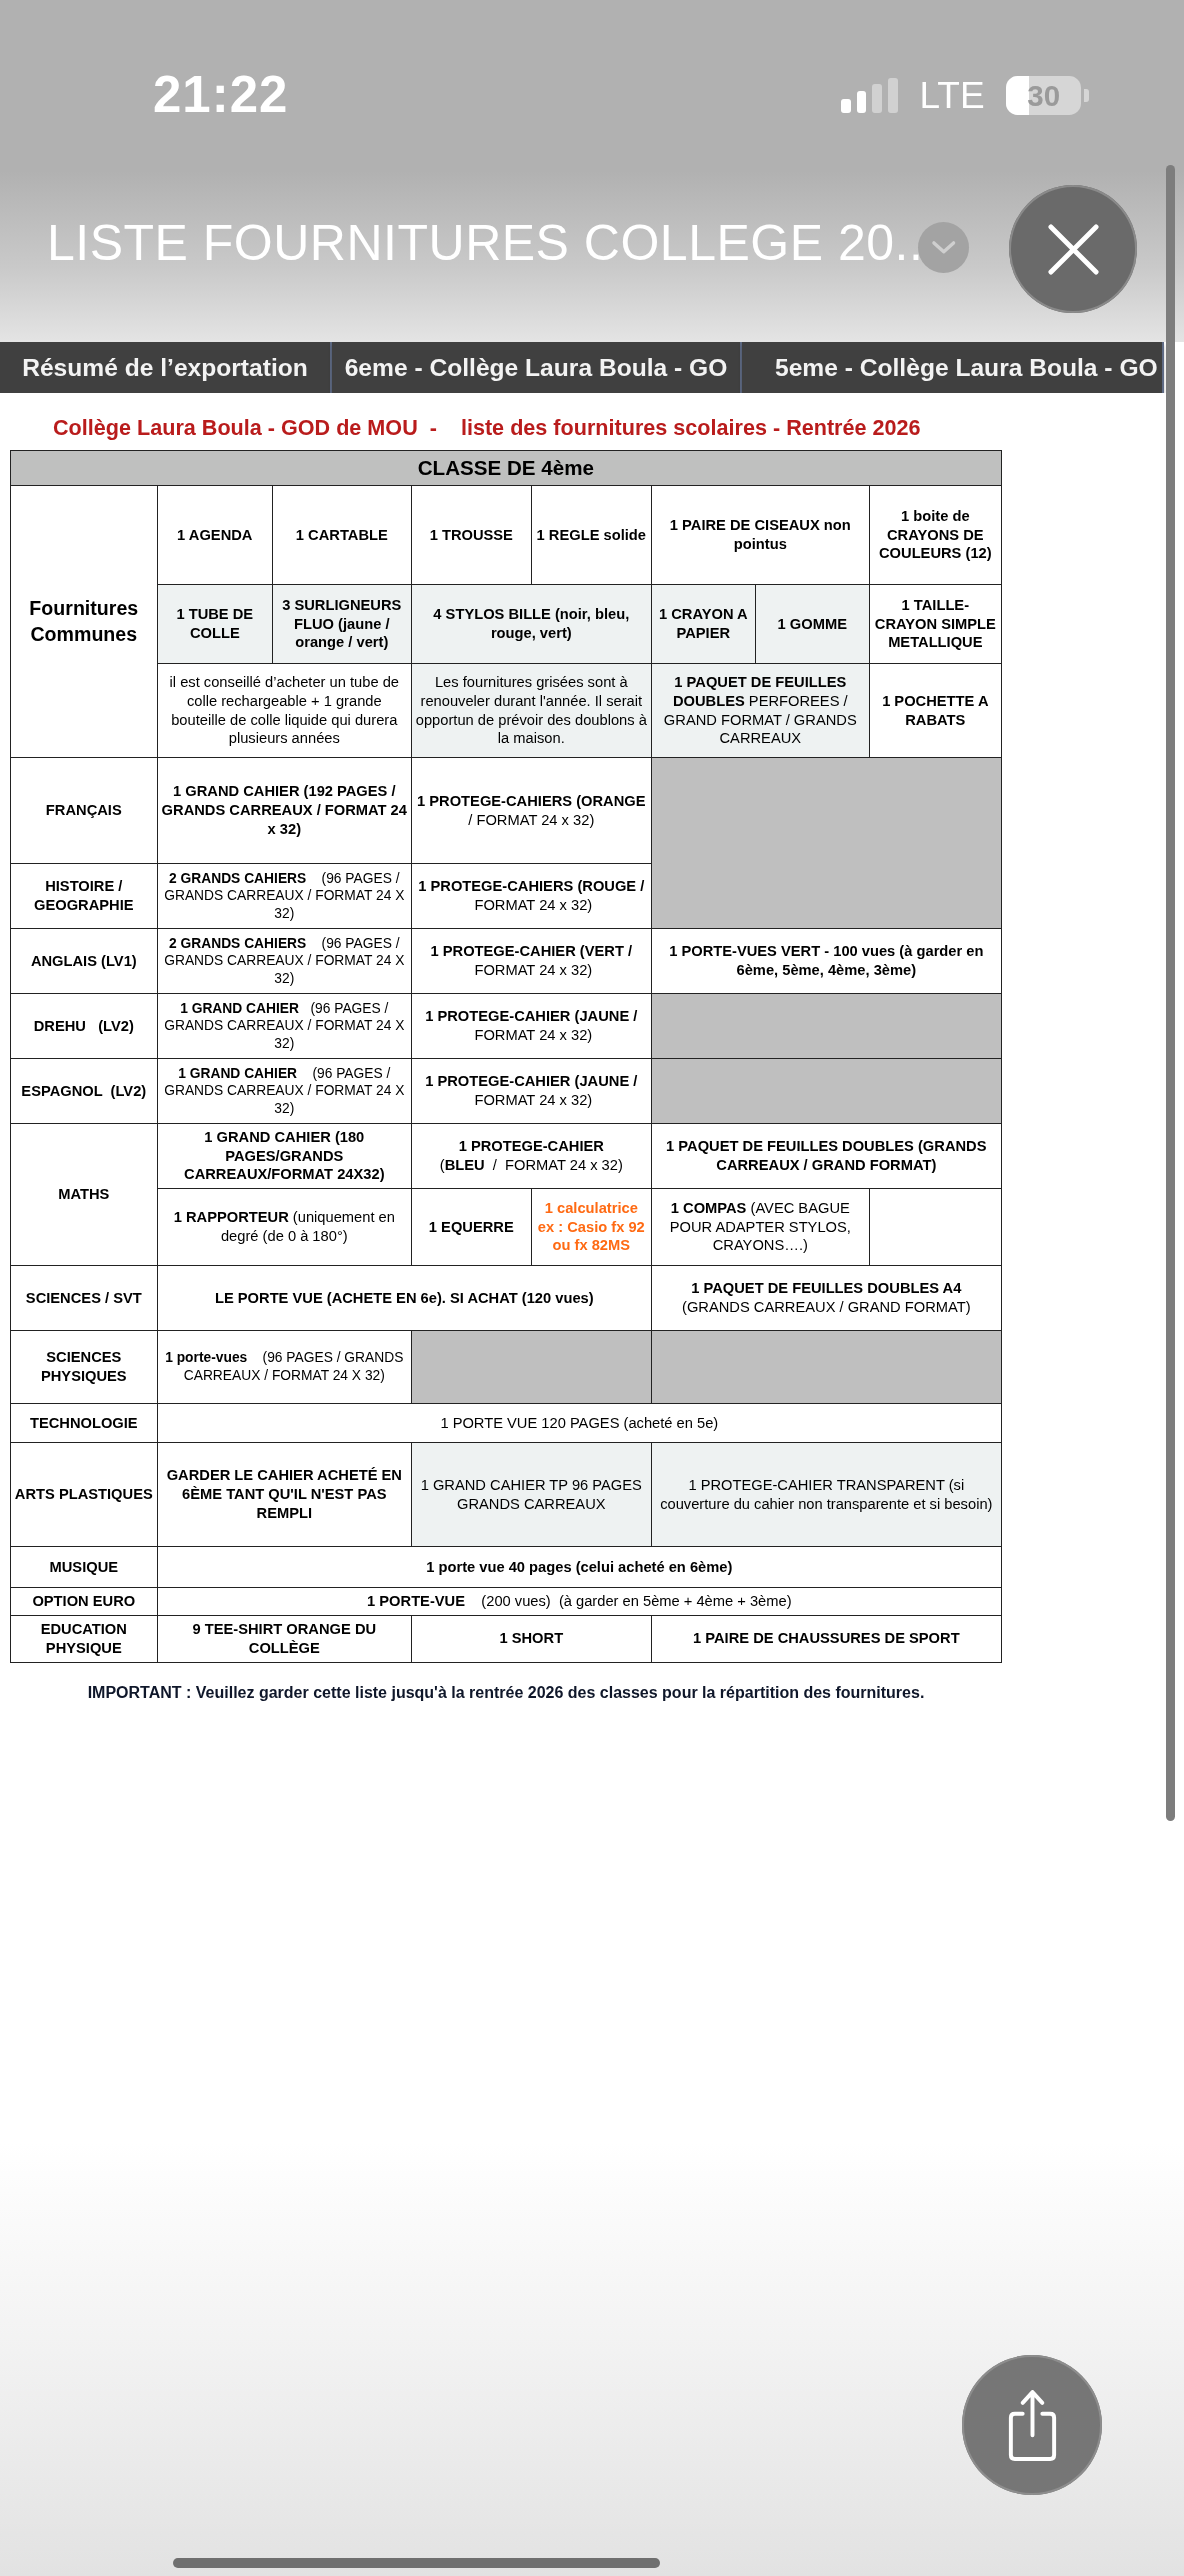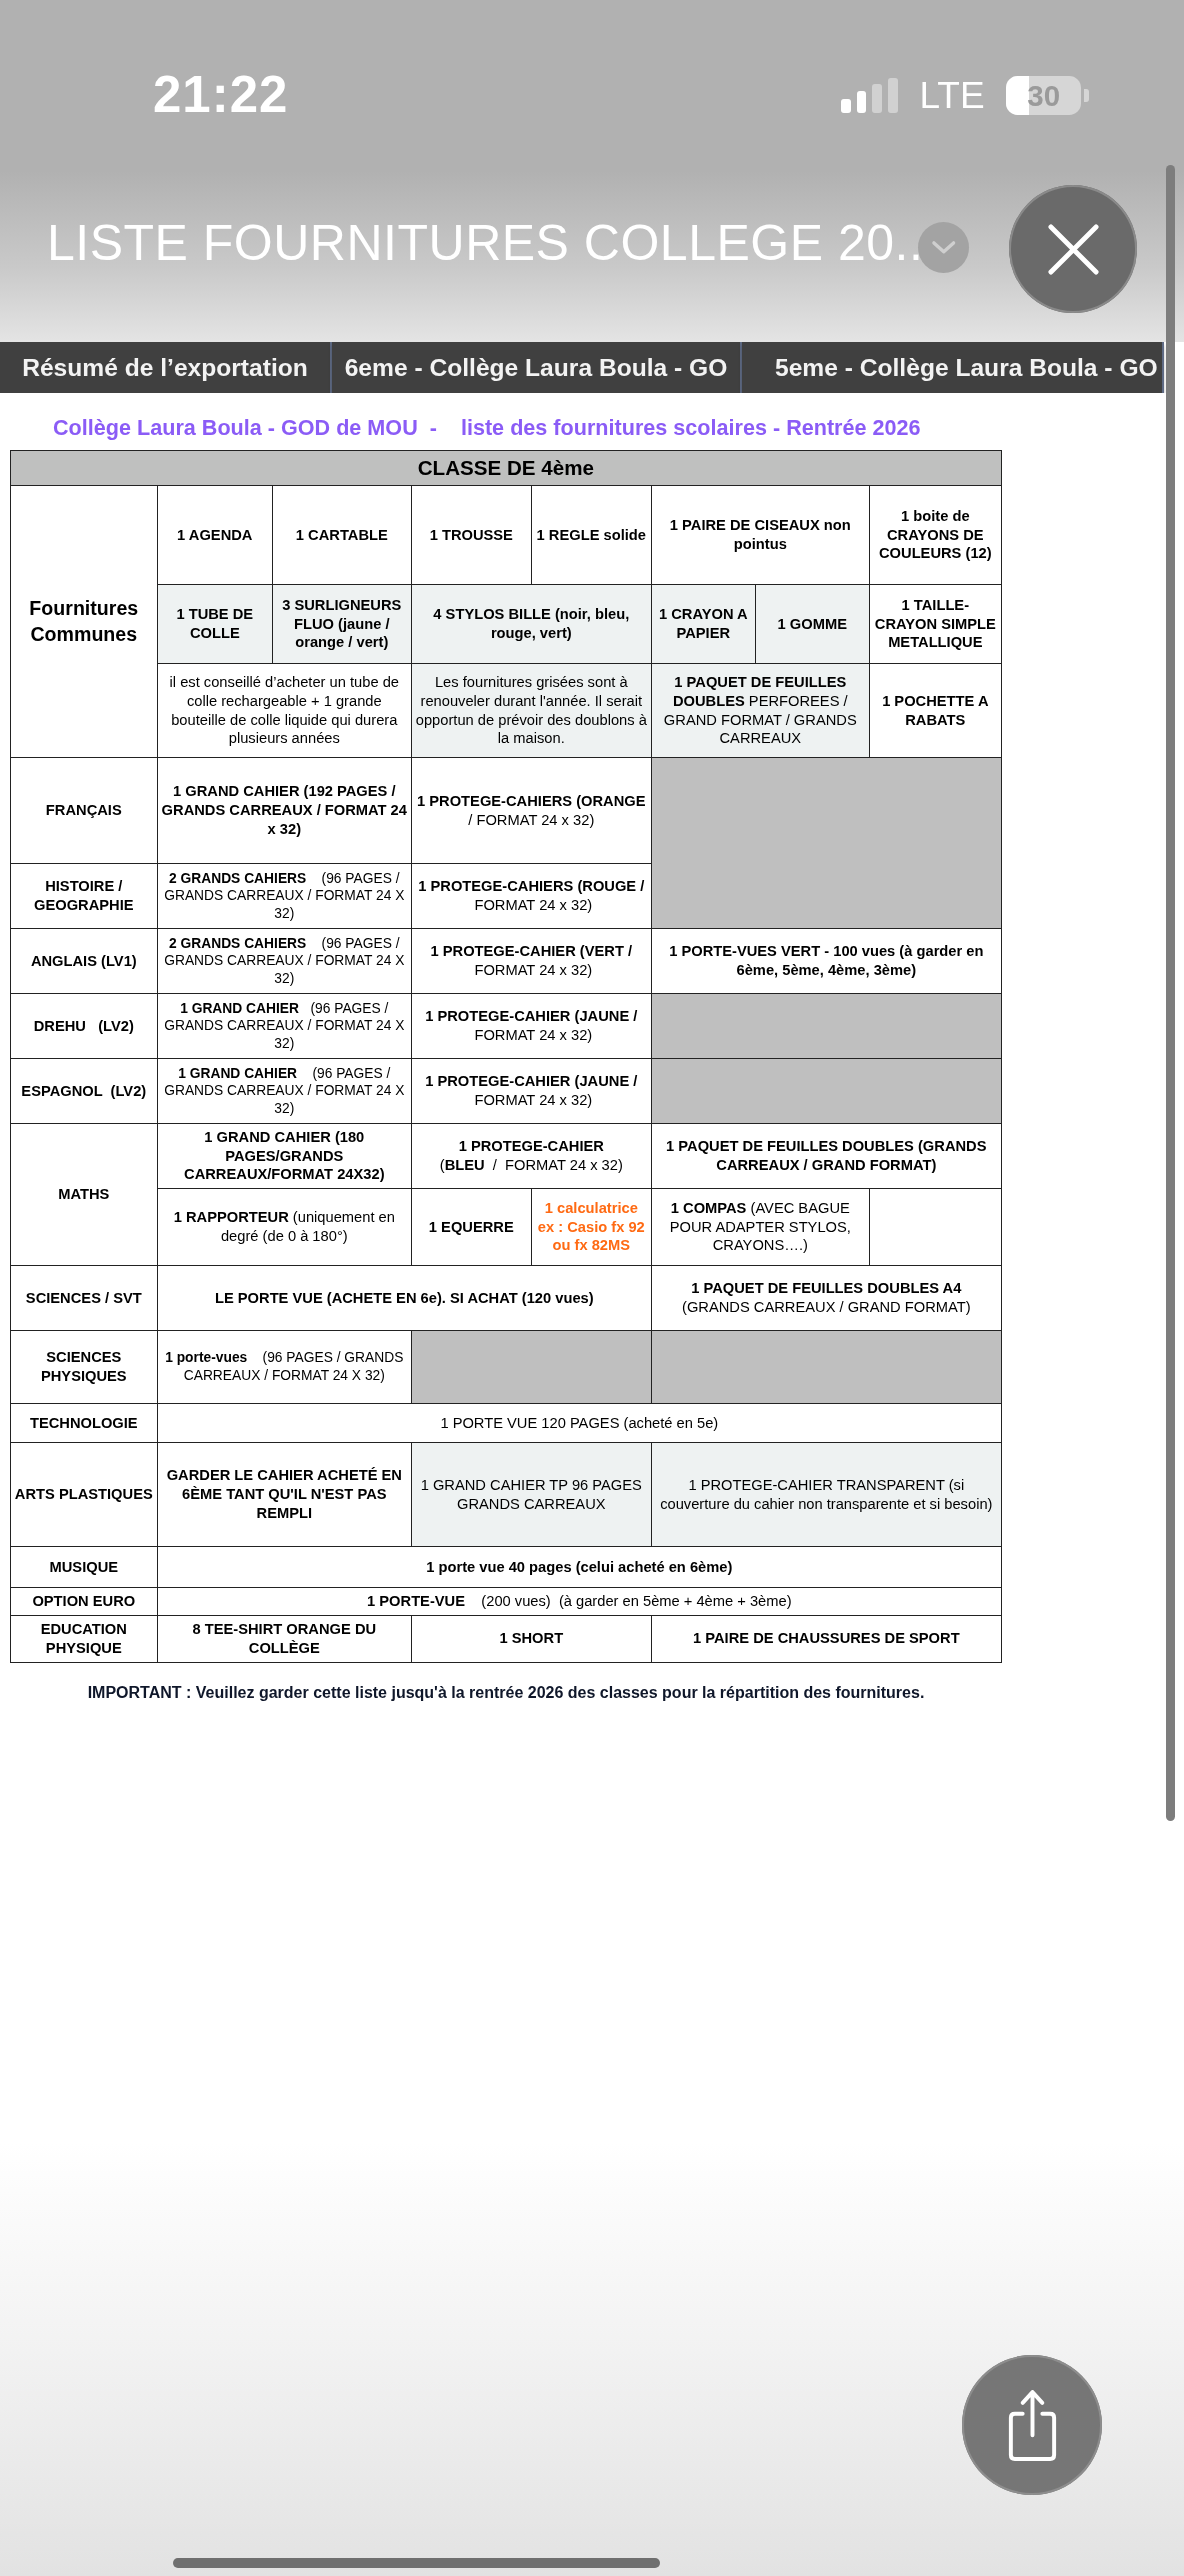--- a/index.html
+++ b/index.html
@@ -50,21 +50,21 @@
     height: 51px; background: #404040; color: #f3f3f3; font-size: 24.6px; font-weight: 600;
     display: flex; align-items: center; justify-content: center; white-space: nowrap;
     border-right: 2px solid #5f6b85; box-shadow: 0 2.9px 3.9px rgba(0,0,0,0.25);
   }
   .tab.t1 { width: 332px; }
   .tab.t2 { width: 410px; }
   .tab.t3 { width: 422px; padding-left: 33px; justify-content: flex-start; }
 
   
   .doc-heading {
-    position: absolute; left: 53px; top: 415px; font-size: 21.6px; font-weight: 700; color: #8b5cf6; white-space: pre;
+    position: absolute; left: 53px; top: 415px; font-size: 21.6px; font-weight: 700; color: #b91c1c; white-space: pre;
   }
   table.supplies {
     position: absolute; left: 9.8px; top: 450px; width: 990px;
     border-collapse: collapse; table-layout: fixed;
     font-size: 14.7px; color: #000;
   }
   table.supplies td {
     border: 1.5px solid #222; text-align: center; vertical-align: middle;
     padding: 2px 2.9px; line-height: 1.28; overflow: hidden;
   }
@@ -263,21 +263,21 @@
     <td colspan="7" class="b">1 porte vue 40 pages (celui acheté en 6ème)</td>
   </tr>
 
   <tr style="height:27.5px">
     <td class="subject">OPTION EURO</td>
     <td colspan="7" class="left"><b>1 PORTE-VUE</b><span style="white-space:pre">    (200 vues)  (à garder en 5ème + 4ème + 3ème)</span></td>
   </tr>
 
   <tr style="height:47px">
     <td class="subject">EDUCATION PHYSIQUE</td>
-    <td colspan="2" class="b left">8 TEE-SHIRT ORANGE DU COLLÈGE</td>
+    <td colspan="2" class="b left">9 TEE-SHIRT ORANGE DU COLLÈGE</td>
     <td colspan="2" class="b left">1 SHORT</td>
     <td colspan="3" class="b left">1 PAIRE DE CHAUSSURES DE SPORT</td>
   </tr>
 </tbody>
   </table>
 
 <div class="important">IMPORTANT : Veuillez garder cette liste jusqu'à la rentrée 2026 des classes pour la répartition des fournitures.</div>
 
 <div class="scrollbar"></div>
 

